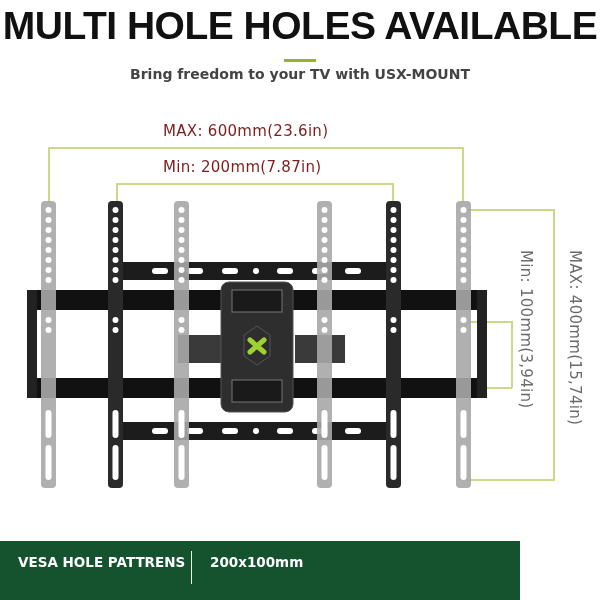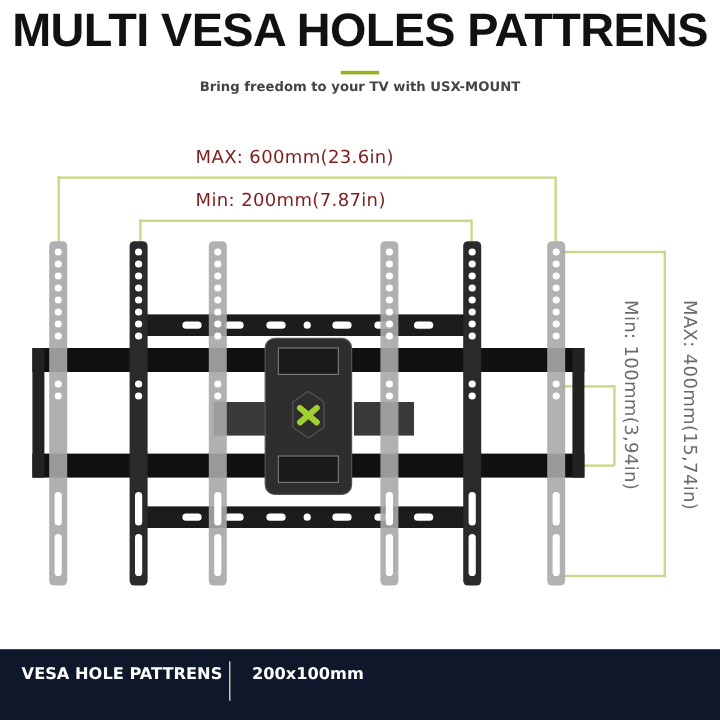--- a/index.html
+++ b/index.html
@@ -1,32 +1,32 @@
 <!DOCTYPE html>
 <html><head>
 <meta charset="utf-8">
 <style>
   html,body{margin:0;padding:0;background:#fff;}
   body{width:600px;height:600px;position:relative;overflow:hidden;font-family:"DejaVu Sans","Liberation Sans",sans-serif;}
   .title{position:absolute;left:0;top:4px;width:600px;text-align:center;font-family:"Liberation Sans",sans-serif;font-weight:900;font-size:39px;letter-spacing:-0.5px;color:#111;}
   .accent{position:absolute;left:284px;top:59px;width:32px;height:3px;background:#95b324;}
-  .subtitle{position:absolute;left:0;top:66px;width:600px;text-align:center;font-size:11px;font-weight:bold;color:#444;}
+  .subtitle{position:absolute;left:0;top:66px;width:600px;text-align:center;font-size:14px;font-weight:bold;color:#444;}
   .dimtext{position:absolute;font-size:15px;color:#7f1d1d;letter-spacing:0.3px;}
   .line{position:absolute;background:#c9d98a;}
   svg{position:absolute;left:0;top:0;}
   .vtext{position:absolute;font-size:15px;color:#6b6b6b;letter-spacing:0.3px;transform-origin:left top;transform:rotate(90deg);white-space:nowrap;}
-  .footer{position:absolute;left:0;top:541px;width:600px;height:59px;background:#0f172a;color:#fff;font-weight:bold;}
+  .footer{position:absolute;left:0;top:541px;width:520px;height:59px;background:#14532d;color:#fff;font-weight:bold;}
   .footer-label{position:absolute;left:18px;top:13px;font-size:13.5px;}
   .footer-sep{position:absolute;left:191px;top:10px;width:1px;height:33px;background:#f0f5d8;}
   .sizes{position:absolute;left:210px;top:13px;display:grid;grid-template-columns:104px 101px 100px;row-gap:18px;font-size:13.5px;}
 </style>
 </head>
 <body>
 
-<div class="title">MULTI VESA HOLES PATTRENS</div>
+<div class="title">MULTI HOLE HOLES AVAILABLE</div>
 <div class="accent"></div>
 <div class="subtitle">Bring freedom to your TV with USX-MOUNT</div>
 
 <div class="dimtext" style="left:163px;top:122px;">MAX:  600mm(23.6in)</div>
 <div class="dimtext" style="left:163px;top:158px;">Min:  200mm(7.87in)</div>
 
 <div class="line" style="left:48px;top:147px;width:415px;height:1.5px;"></div>
 <div class="line" style="left:48px;top:147px;width:1.5px;height:55px;"></div>
 <div class="line" style="left:462px;top:147px;width:1.5px;height:55px;"></div>
 <div class="line" style="left:116px;top:183px;width:277px;height:1.5px;"></div>

